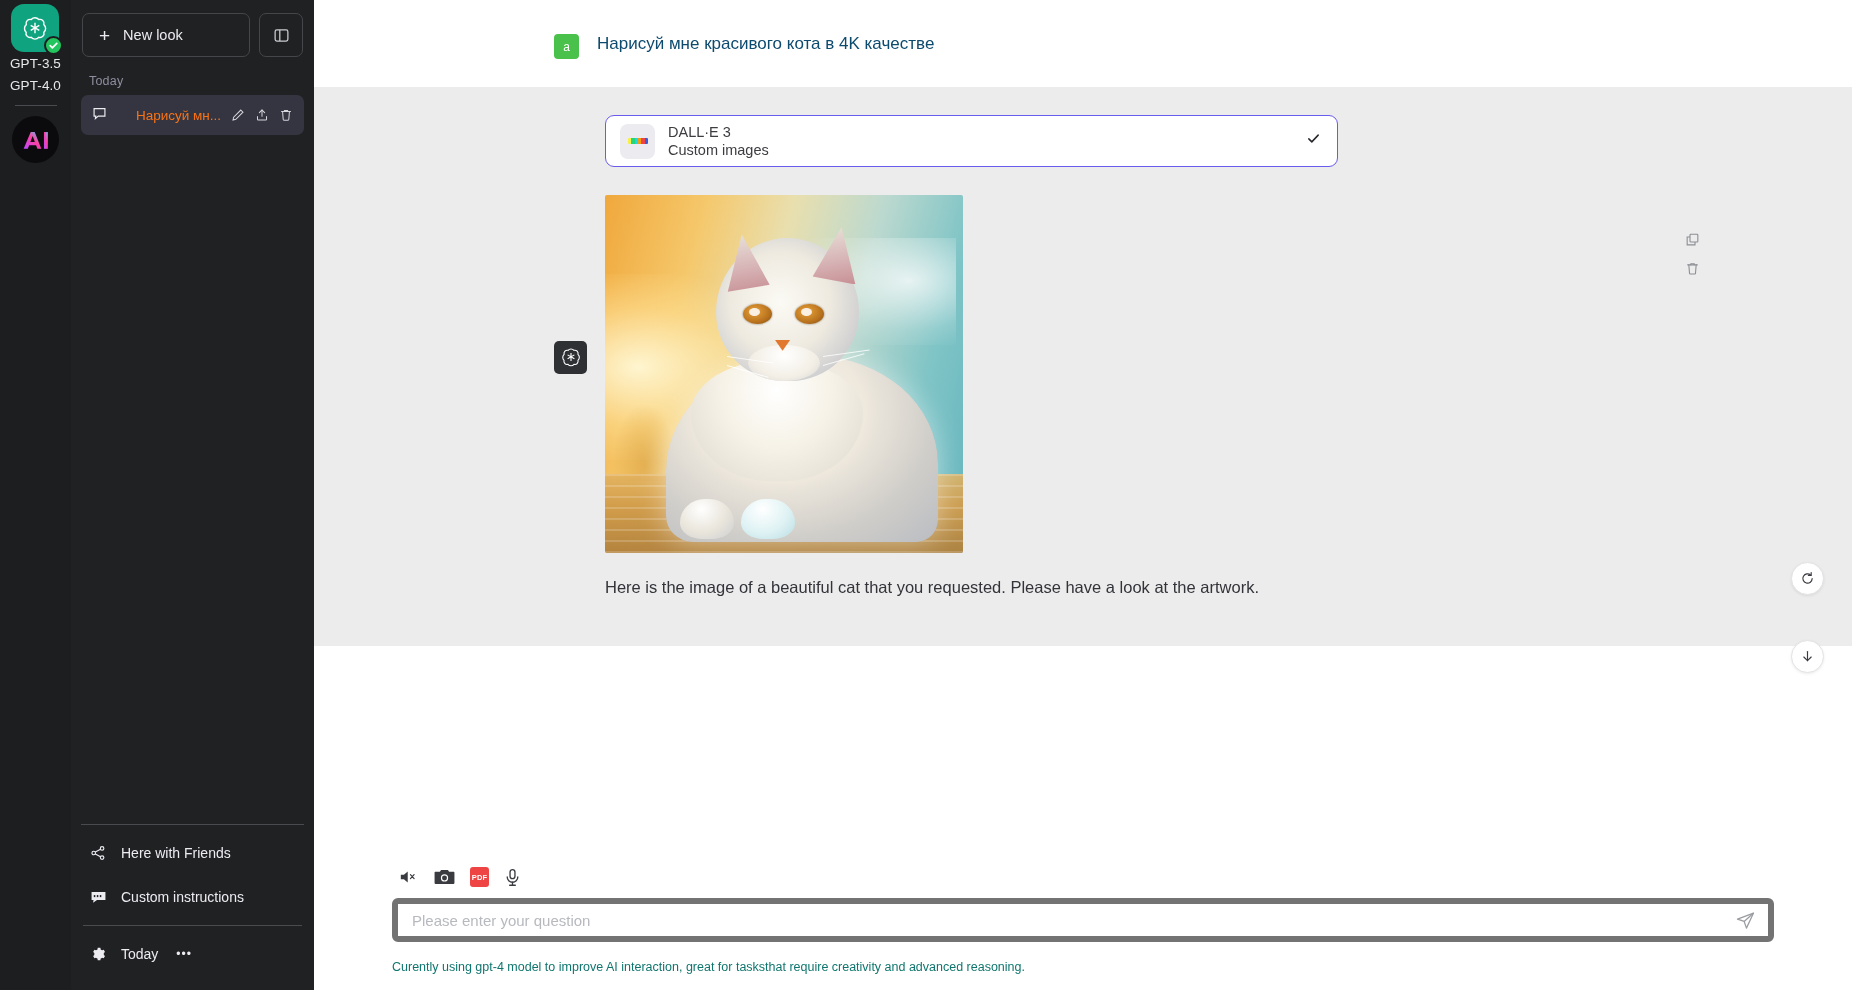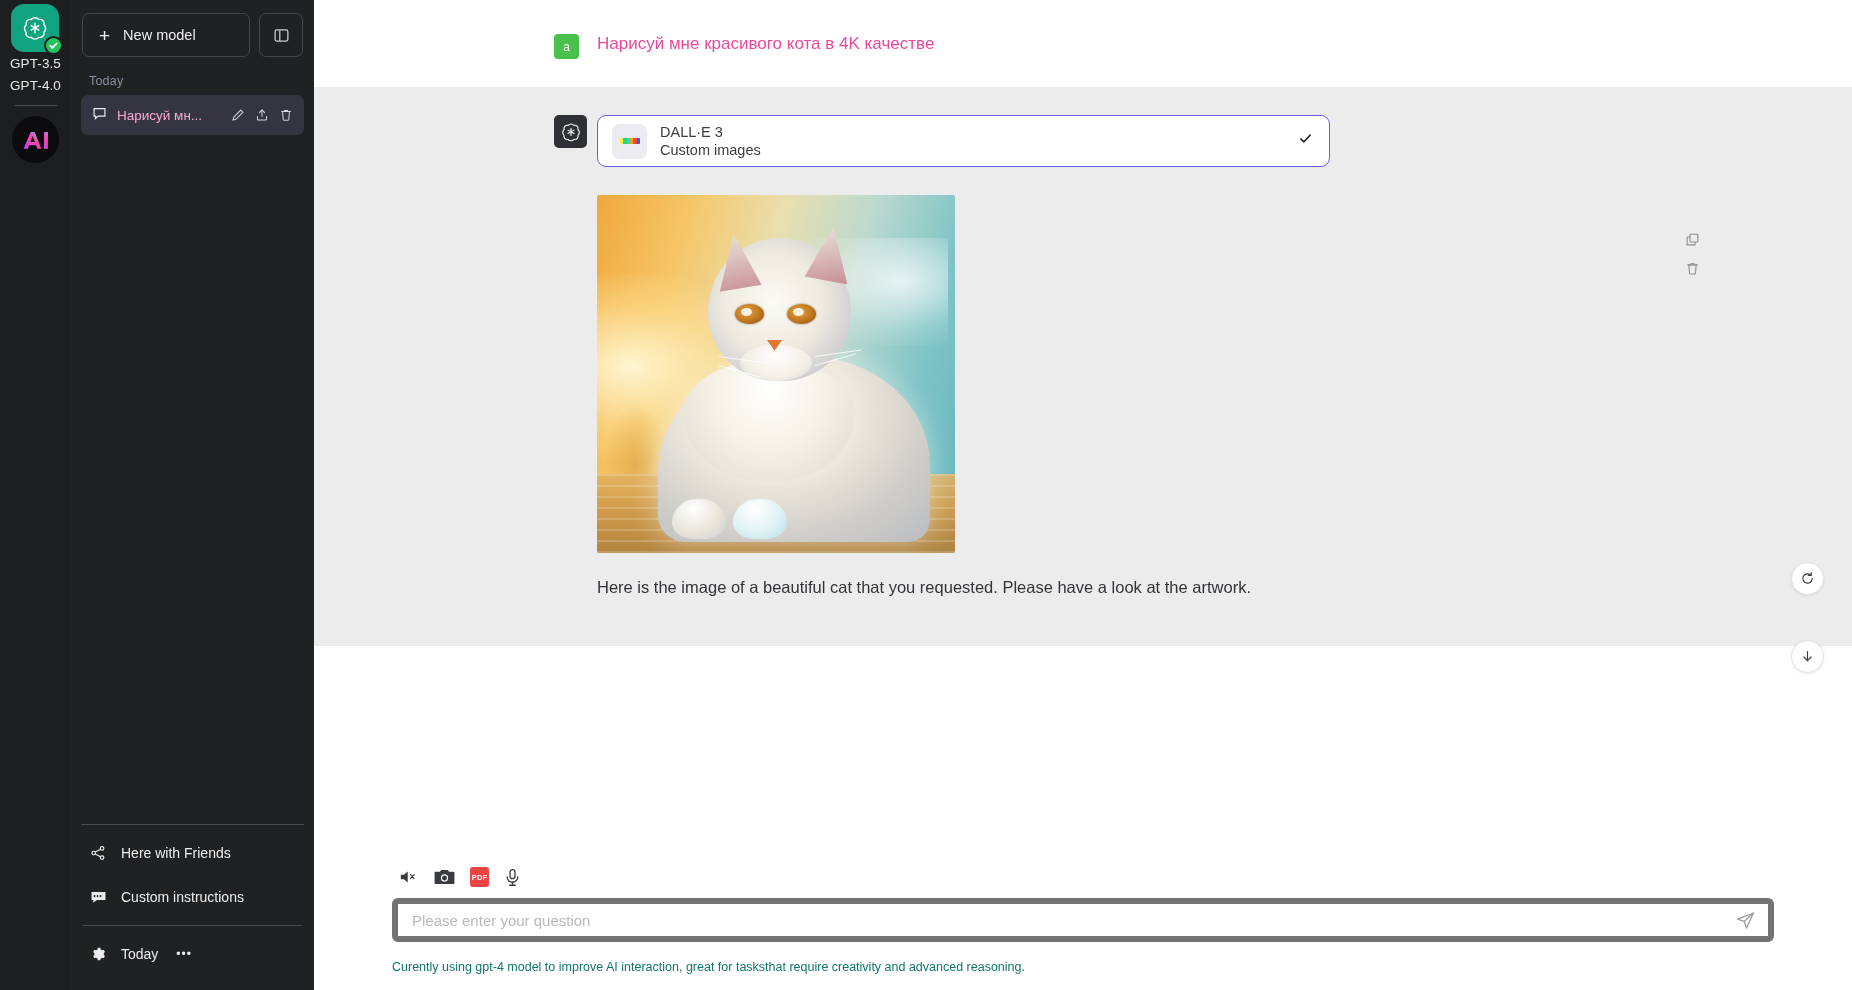--- a/index.html
+++ b/index.html
@@ -72,22 +72,22 @@
   .section-label {
     color: #8e8ea0; font-size: 12.5px;
     padding: 17px 8px 7px; letter-spacing: .2px;
   }
   .chat-item {
     display: flex; align-items: center; gap: 10px;
     height: 40px; border-radius: 7px;
     background: #343541; padding: 0 11px; cursor: pointer;
   }
   .chat-item .title {
-    color: #f9a8d4; font-size: 13.5px;
-    flex: 1; white-space: nowrap; overflow: hidden;
+    color: #f97316; font-size: 13.5px;
+    flex: 1; white-space: nowrap; overflow: hidden; text-align: right;
   }
   .chat-acts { display: flex; align-items: center; gap: 10px; }
   .chat-acts span { cursor: pointer; display:flex; }
 
   .sidebar-spacer { flex: 1; }
   .sidebar-bottom { padding-bottom: 14px; }
   .hr-top { height: 1px; background: #4a4b4f; margin: 0 0 6px; }
   .hr-mid { height: 1px; background: #4a4b4f; margin: 6px 2px; }
   .menu-row {
     display: flex; align-items: center; gap: 14px;
@@ -108,29 +108,29 @@
     display: flex; gap: 18px; align-items: flex-start;
     padding: 32px 0 28px 240px;
     background: #ffffff;
   }
   .avatar-user {
     width: 25px; height: 25px; border-radius: 4px;
     background: #4ac14a; color: #ffffff;
     font-size: 12px; display: flex; align-items: center; justify-content: center;
     flex: 0 0 25px; margin-top: 2px;
   }
-  .msg-user-text { color: #ec4899; font-size: 17px; line-height: 1.45; }
+  .msg-user-text { color: #0c4a6e; font-size: 17px; line-height: 1.45; }
 
   .msg-assistant {
     background: #ececec;
     padding: 28px 0 46px 240px;
     position: relative;
     min-height: 450px;
   }
-  .asst-row { display: flex; gap: 10px; align-items: flex-start; }
+  .asst-row { display: flex; gap: 18px; align-items: center; }
   .avatar-asst {
     width: 33px; height: 33px; border-radius: 5px;
     background: #2f3033; flex: 0 0 33px;
     display: flex; align-items: center; justify-content: center;
   }
   .asst-body { flex: 1; max-width: 1300px; }
 
   .tool-card {
     width: 733px; height: 52px;
     background: #ffffff;
@@ -329,21 +329,21 @@
         <path d="M3 22 L11 3 L15.5 3 L23 22 L18.6 22 L17.1 18 L9.2 18 L7.7 22 Z M10.6 14.4 L15.7 14.4 L13.2 7.6 Z" fill="url(#aigrad)"></path>
         <rect x="26" y="3" width="4.4" height="19" fill="url(#aigrad)"></rect>
       </svg>
     </div>
   </div>
 
   <div class="sidebar">
     <div class="sidebar-top">
       <div class="new-chat">
         <span class="plus-ico">+</span>
-        <span>New model</span>
+        <span>New look</span>
       </div>
       <div class="toggle-btn">
         <svg width="17" height="17" viewBox="0 0 20 20" fill="none" stroke="#c9cbd1" stroke-width="1.5">
           <rect x="2.5" y="3.5" width="15" height="13" rx="2"></rect>
           <path d="M8 3.5v13"></path>
         </svg>
       </div>
     </div>
 
     <div class="section-label">Today</div>

